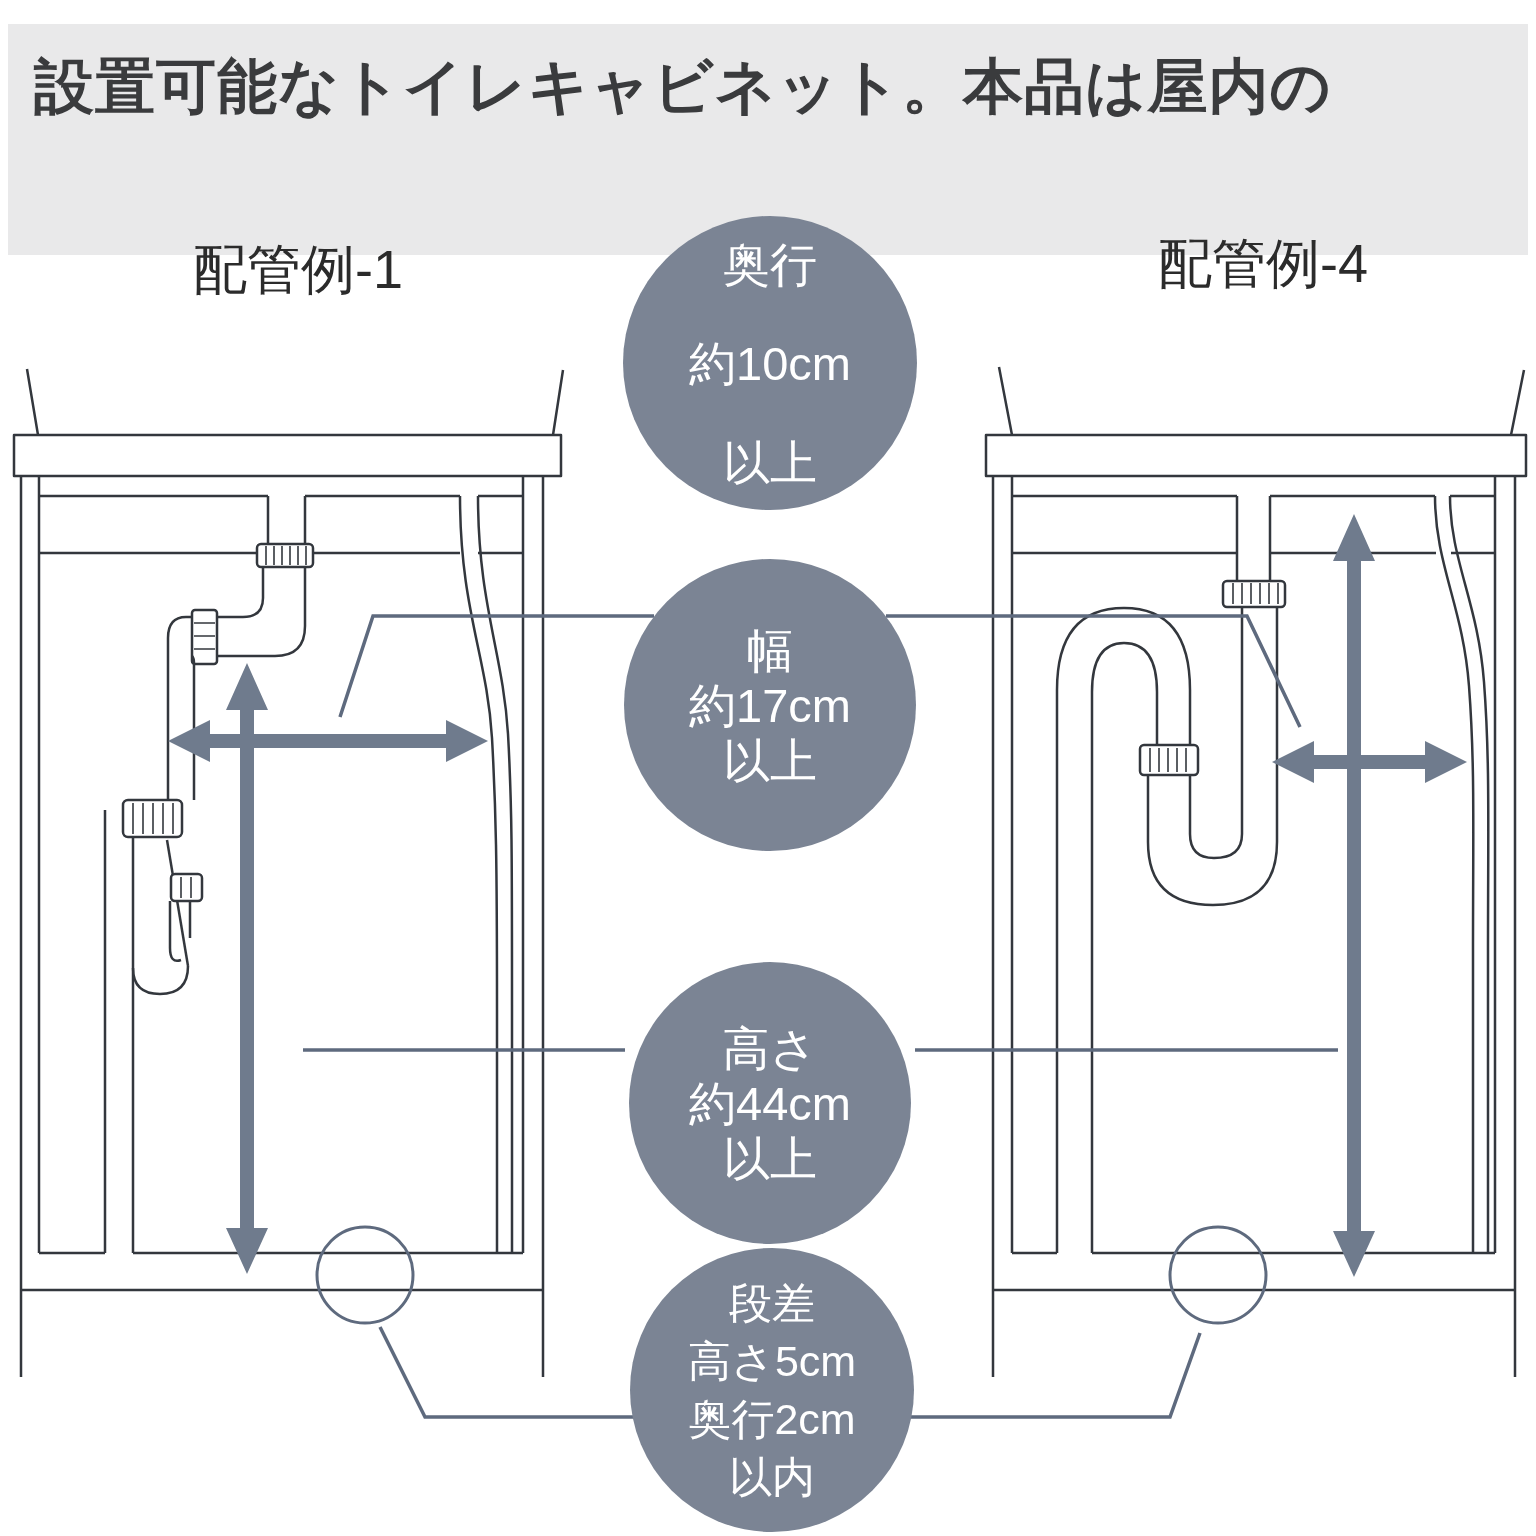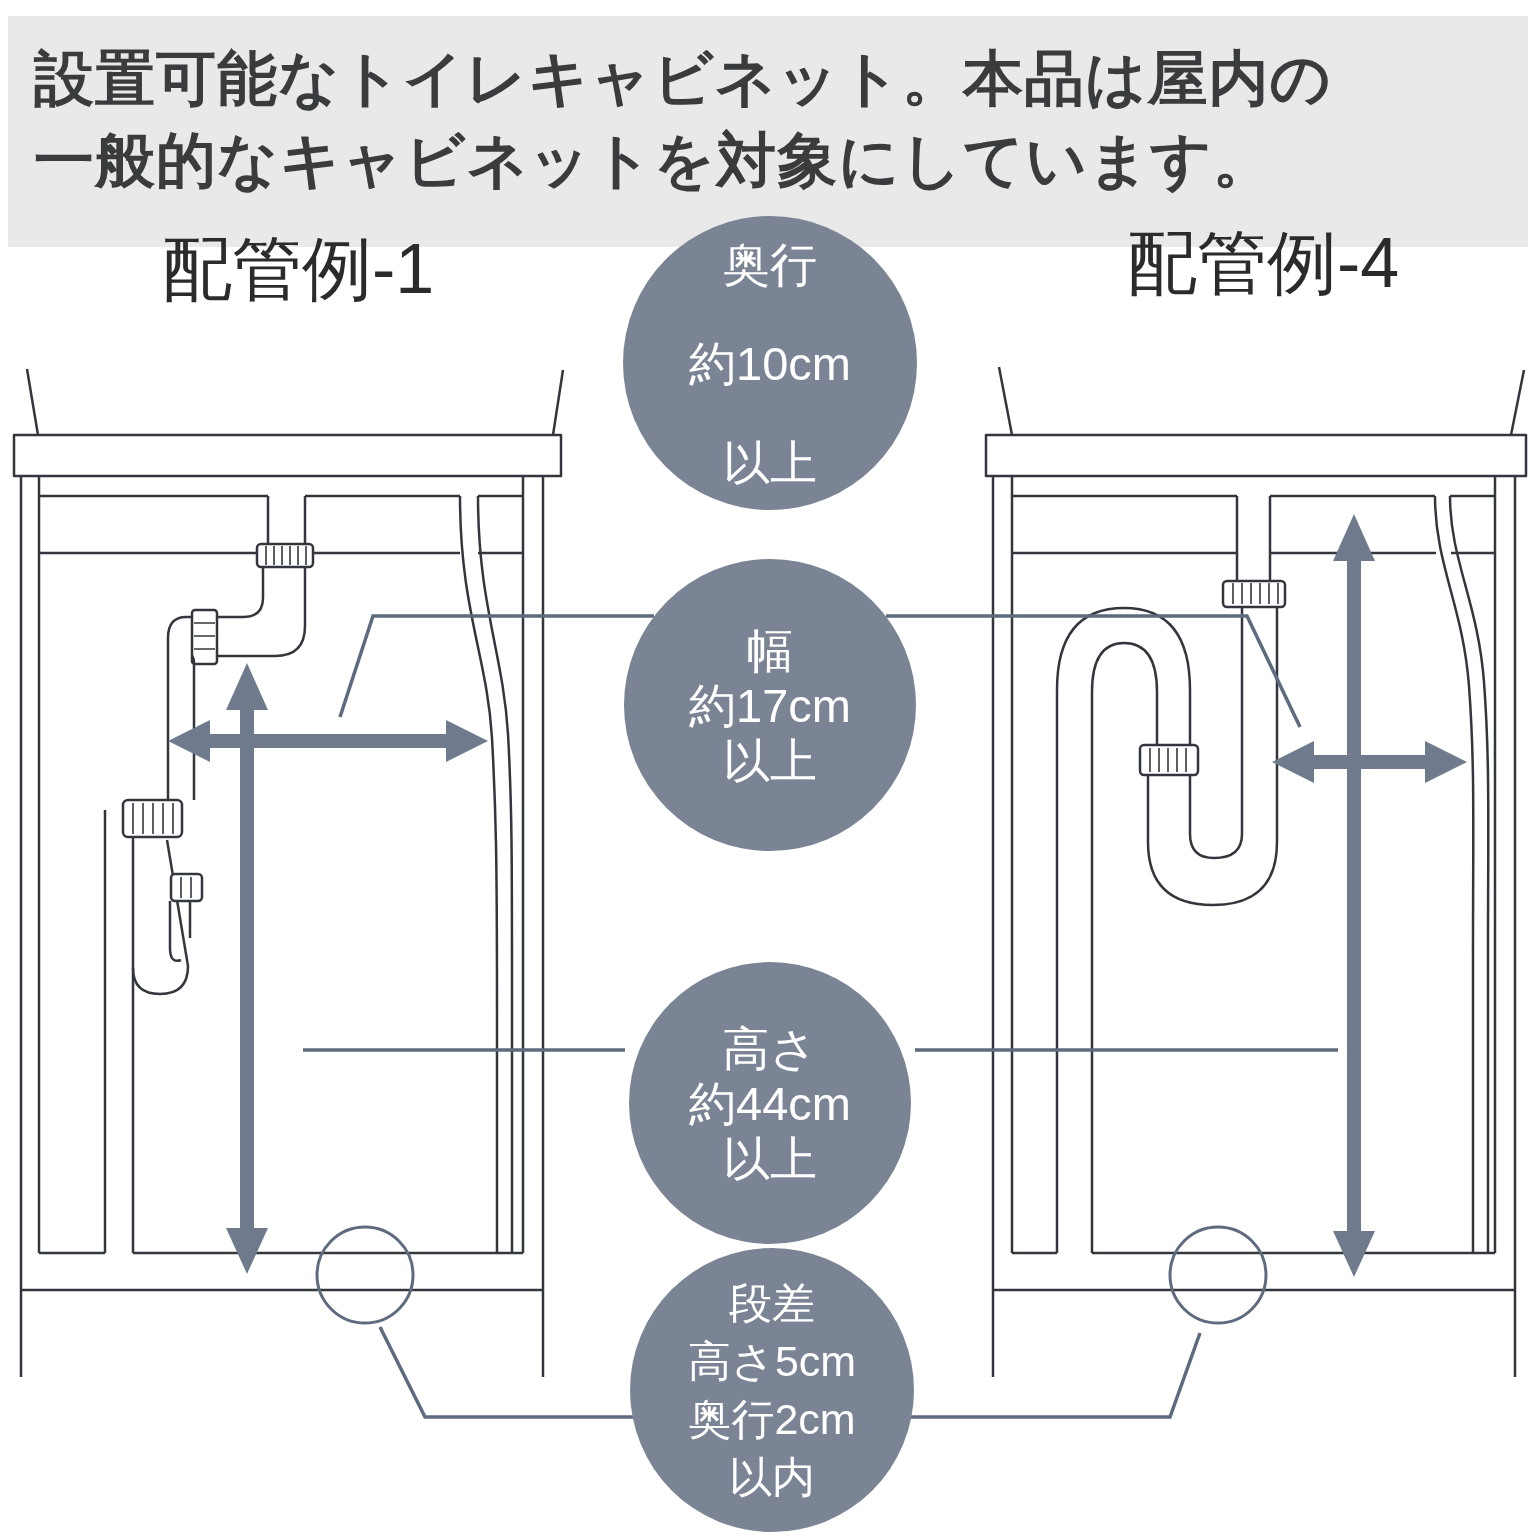--- a/index.html
+++ b/index.html
@@ -12,30 +12,30 @@
     --header-text:#3A3B3D;
     --label-text:#2B2B2B;
   }
   html,body{margin:0;padding:0;}
   body{
     width:1536px;height:1536px;position:relative;background:#ffffff;
     font-family:"Liberation Sans","DejaVu Sans",sans-serif;
     overflow:hidden;
   }
   .header{
-    position:absolute;left:8px;top:16px;width:1520px;height:231px;
+    position:absolute;left:8px;top:24px;width:1520px;height:231px;
     background:var(--header-bg);
     color:var(--header-text);
     font-size:60px;font-weight:600;letter-spacing:1px;
     padding:22px 0 0 26px;box-sizing:border-box;line-height:82px;
   }
   .art{position:absolute;left:0;top:0;width:1536px;height:1536px;}
   .diagram-label{
     position:absolute;transform:translate(-50%,-50%);
-    color:var(--label-text);font-size:70px;font-weight:500;white-space:nowrap;
+    color:var(--label-text);font-size:54px;font-weight:500;white-space:nowrap;
   }
   .callout{
     position:absolute;transform:translate(-50%,-50%);
     background:var(--callout-bg);color:var(--callout-text);
     border-radius:50%;
     display:flex;flex-direction:column;align-items:center;justify-content:center;
     text-align:center;
   }
   .callout .co-line{font-size:47px;line-height:55px;white-space:nowrap;}
   .callout.small .co-line{font-size:43px;line-height:50px;}
@@ -124,21 +124,20 @@
 
     <polygon class="arrow" points="168,741 210,720 210,734 446,734 446,720 488,741 446,762 446,748 210,748 210,762"></polygon>
     <polygon class="arrow" points="247,663 268,710 254,710 254,1228 268,1228 247,1274 226,1228 240,1228 240,710 226,710"></polygon>
     <polygon class="arrow" points="1272,762 1314,741 1314,755 1425,755 1425,741 1467,762 1425,783 1425,769 1314,769 1314,783"></polygon>
     <polygon class="arrow" points="1354,514 1375,561 1361,561 1361,1231 1375,1231 1354,1277 1333,1231 1347,1231 1347,561 1333,561"></polygon>
   </g>
 </svg>
 
 <div class="header">
   <div>設置可能なトイレキャビネット。本品は屋内の</div>
-  <div>一般的なキャビネットを対象にしています。</div>
 </div>
 
 <div class="diagram-label" style="left:298px;top:270px;">配管例-1</div>
 <div class="diagram-label" style="left:1263px;top:264px;">配管例-4</div>
 
 <div class="callout" style="left:770px;top:363px;width:294px;height:294px;gap:44px;">
   <div class="co-line">奥行</div>
   <div class="co-line">約10cm</div>
   <div class="co-line">以上</div>
 </div>

